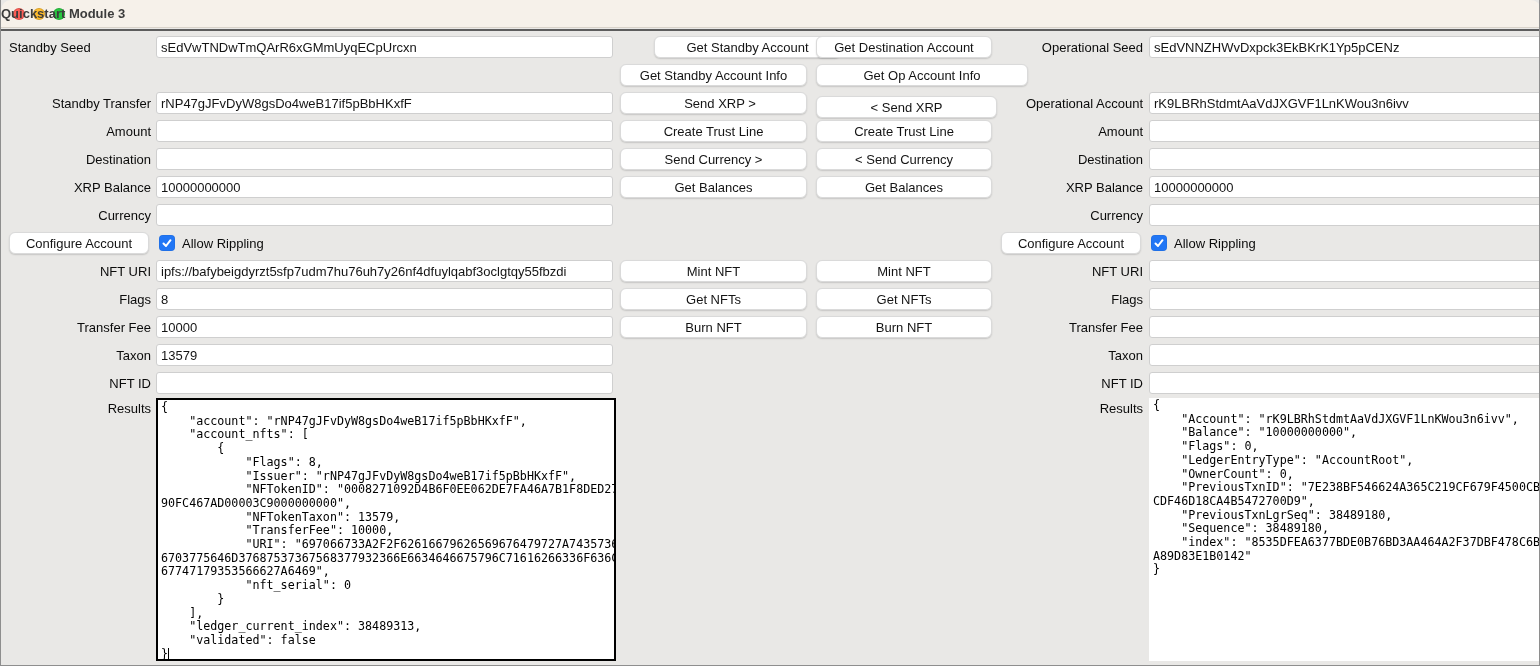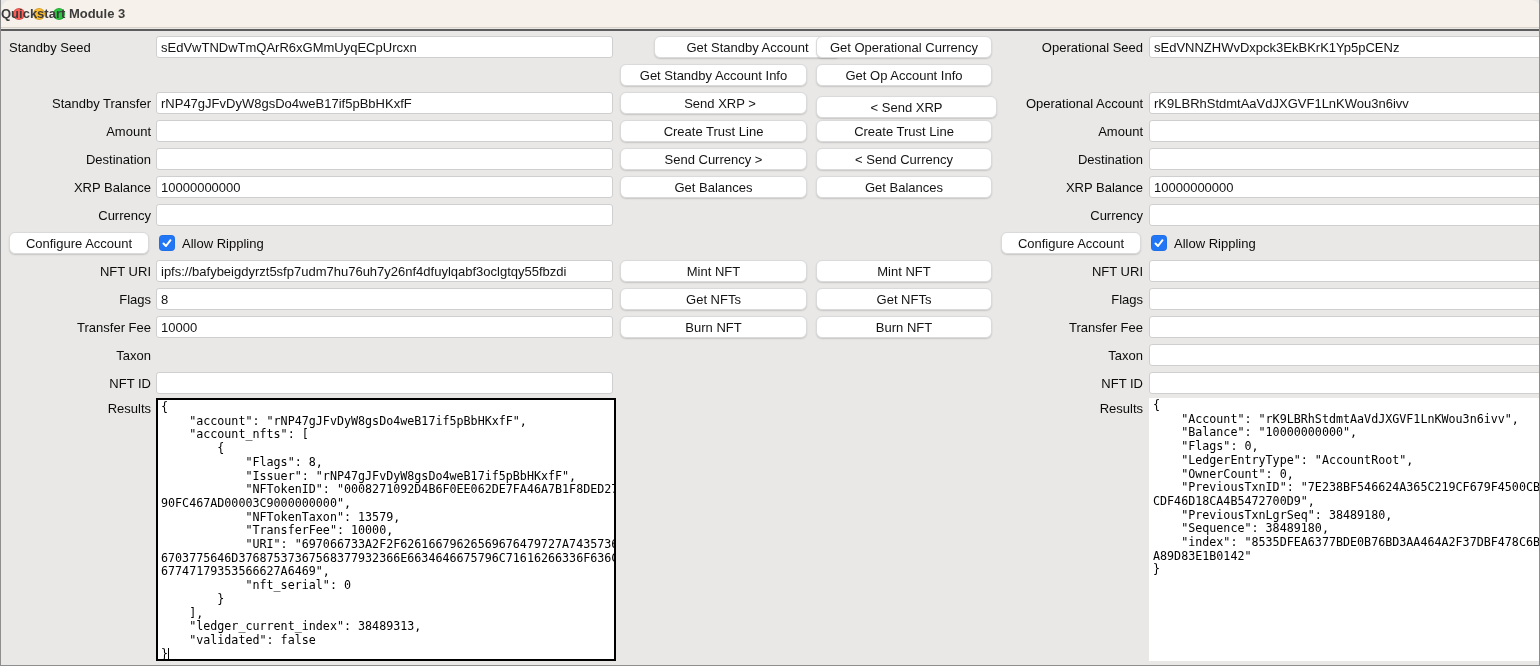--- a/index.html
+++ b/index.html
@@ -101,20 +101,21 @@
   <div class="lbl r" style="left:0px; top:264px;">NFT URI</div>
   <input class="input" style="left: 155px; top: 260px; width: 457px;" value="ipfs://bafybeigdyrzt5sfp7udm7hu76uh7y26nf4dfuylqabf3oclgtqy55fbzdi">
 
   <div class="lbl r" style="left:0px; top:292px;">Flags</div>
   <input class="input" style="left: 155px; top: 288px; width: 457px;" value="8">
 
   <div class="lbl r" style="left:0px; top:320px;">Transfer Fee</div>
   <input class="input" style="left: 155px; top: 316px; width: 457px;" value="10000">
 
   <div class="lbl r" style="left:0px; top:348px;">Taxon</div>
+  <input class="input" style="left: 155px; top: 344px; width: 457px;" value="13579">
 
   <div class="lbl r" style="left:0px; top:376px;">NFT ID</div>
   <input class="input" style="left: 155px; top: 372px; width: 457px;">
 
   <div class="lbl r" style="left:0px; top:401px;">Results</div>
   <pre class="results" id="standby-results">{
     "account": "rNP47gJFvDyW8gsDo4weB17if5pBbHKxfF",
     "account_nfts": [
         {
             "Flags": 8,
@@ -137,22 +138,22 @@
   <button class="btn" style="left:619px; top:36px;  width:187px;margin-left:34px;">Get Standby Account</button>
   <button class="btn" style="left:619px; top:64px;  width:187px;">Get Standby Account Info</button>
   <button class="btn" style="left:619px; top:92px;  width:187px;padding-left:13px;">Send XRP &gt;</button>
   <button class="btn" style="left:619px; top:120px; width:187px;">Create Trust Line</button>
   <button class="btn" style="left:619px; top:148px; width:187px;">Send Currency &gt;</button>
   <button class="btn" style="left:619px; top:176px; width:187px;">Get Balances</button>
   <button class="btn" style="left:619px; top:260px; width:187px;">Mint NFT</button>
   <button class="btn" style="left:619px; top:288px; width:187px;">Get NFTs</button>
   <button class="btn" style="left:619px; top:316px; width:187px;">Burn NFT</button>
 
-  <button class="btn" style="left:815px; top:36px;  width:176px;">Get Operational Currency</button>
-  <button class="btn" style="left:815px; top:64px;  width:176px;">Get Op Account Info</button>
+  <button class="btn" style="left:815px; top:36px;  width:176px;">Get Destination Account</button>
+  <button class="btn" style="left:815px; top:64px;  width:212px;">Get Op Account Info</button>
   <button class="btn" style="left:815px; top:96px;  width:181px;">&lt; Send XRP</button>
   <button class="btn" style="left:815px; top:120px; width:176px;">Create Trust Line</button>
   <button class="btn" style="left:815px; top:148px; width:176px;">&lt; Send Currency</button>
   <button class="btn" style="left:815px; top:176px; width:176px;">Get Balances</button>
   <button class="btn" style="left:815px; top:260px; width:176px;">Mint NFT</button>
   <button class="btn" style="left:815px; top:288px; width:176px;">Get NFTs</button>
   <button class="btn" style="left:815px; top:316px; width:176px;">Burn NFT</button>
 
   <div class="lbl rr" style="top:40px;">Operational Seed</div>
   <input class="input" style="left: 1148px; top: 36px; width: 459px;" value="sEdVNNZHWvDxpck3EkBKrK1Yp5pCENz">

